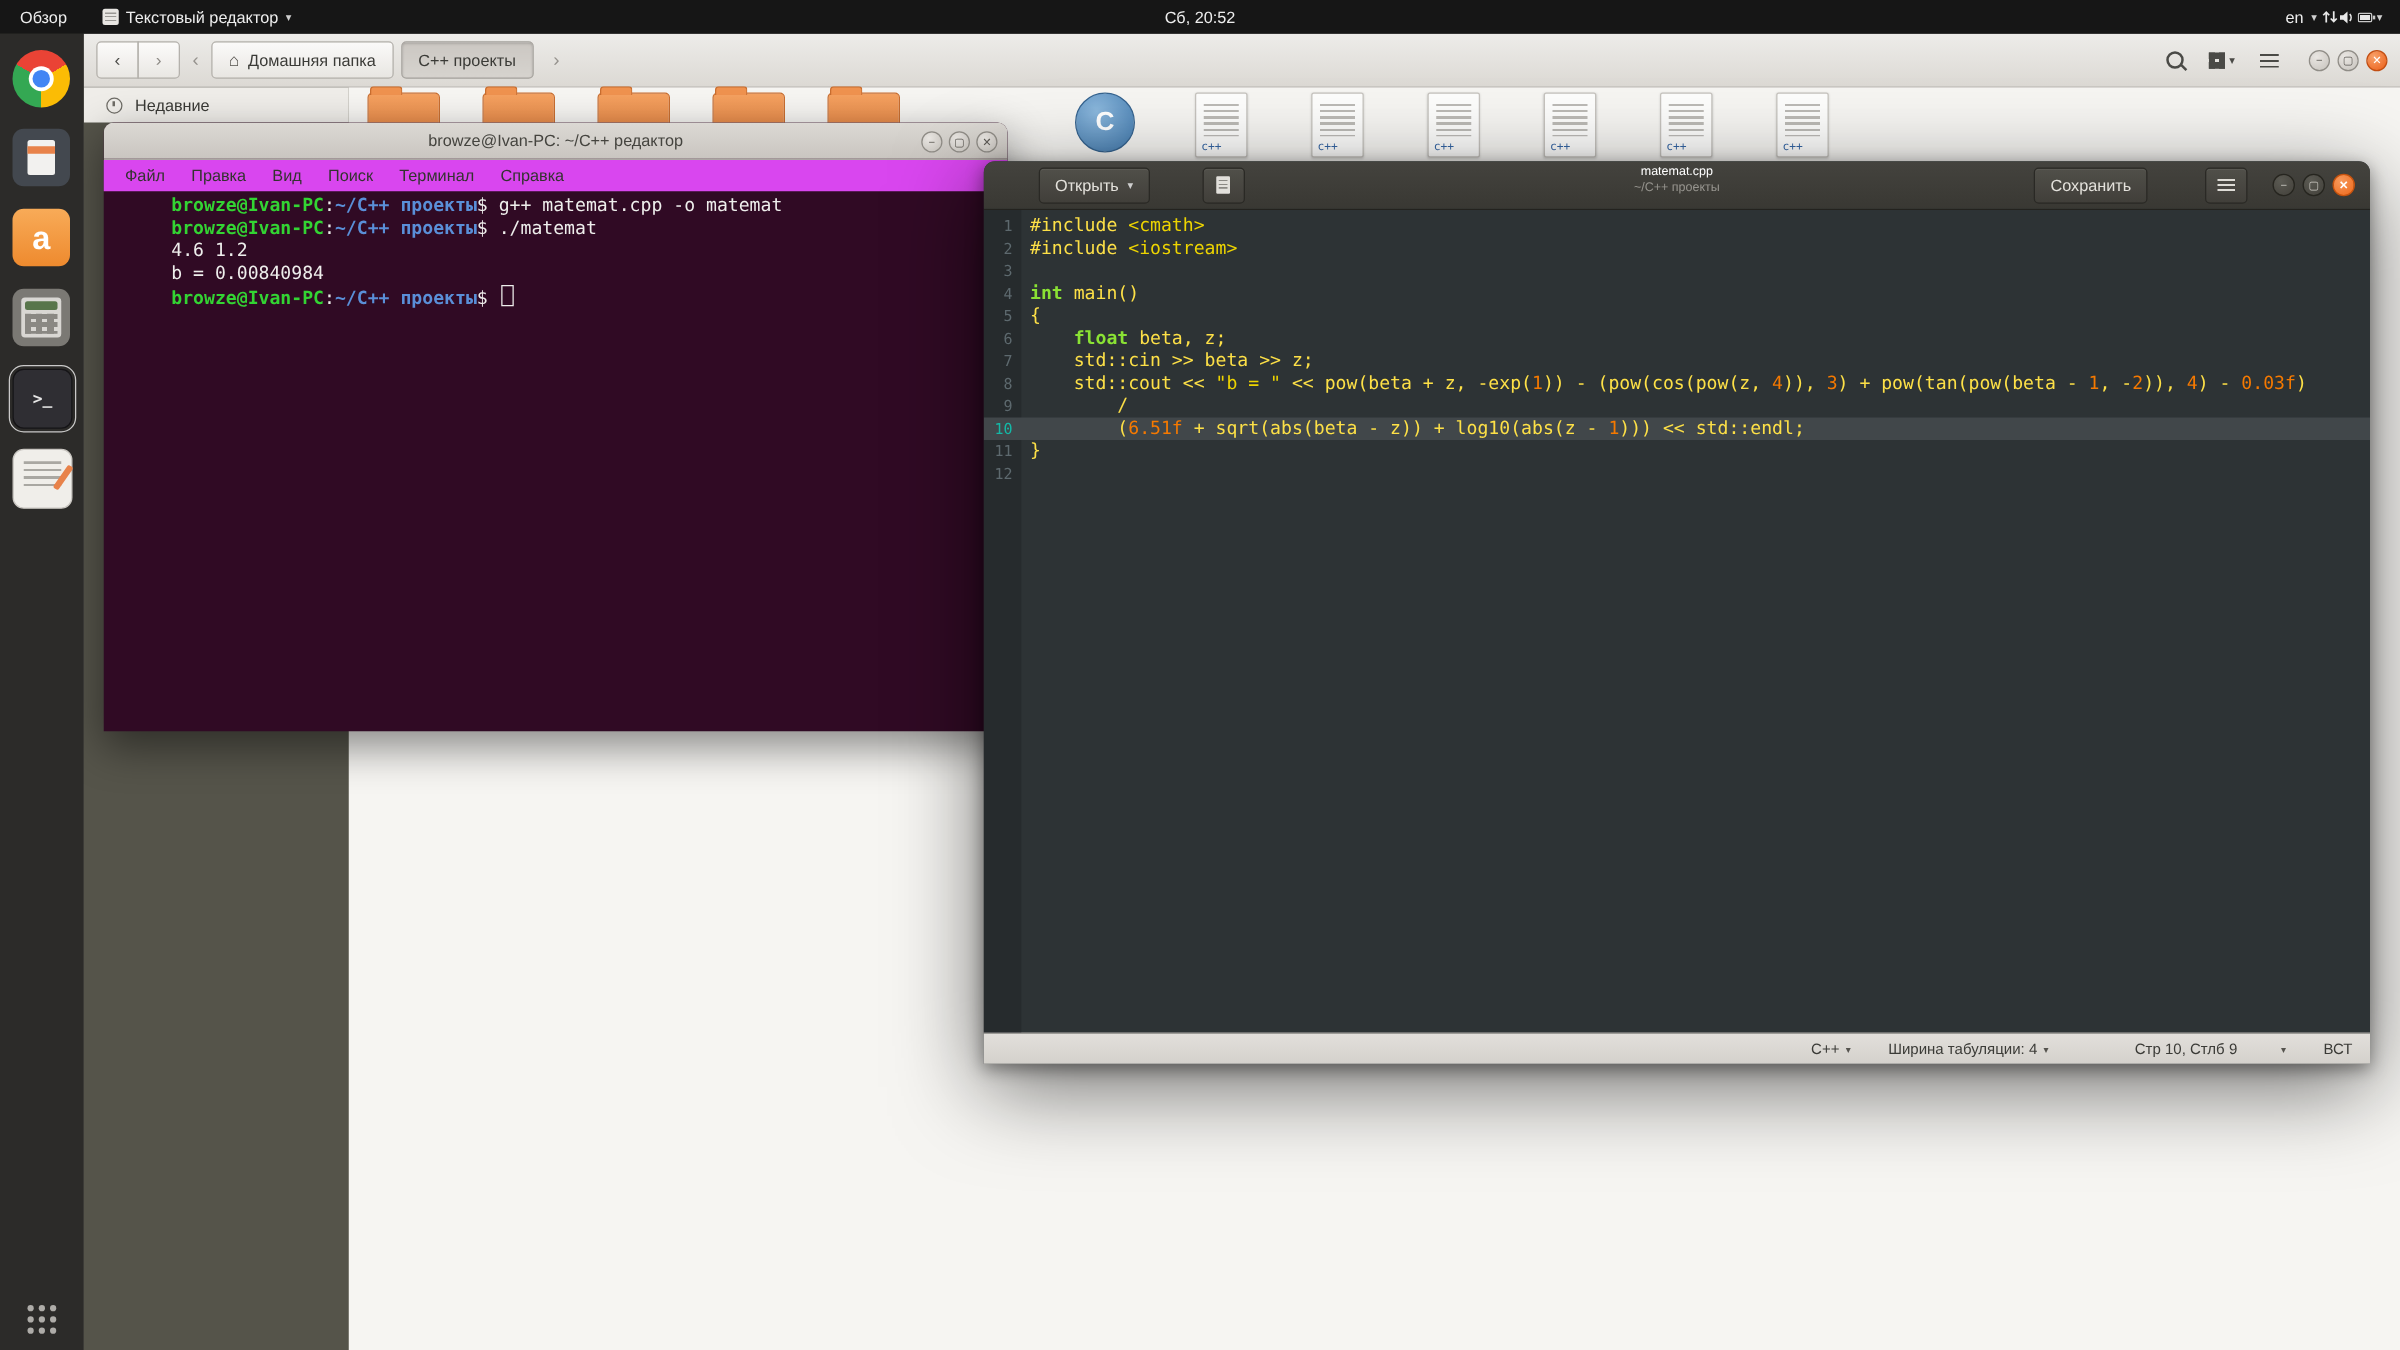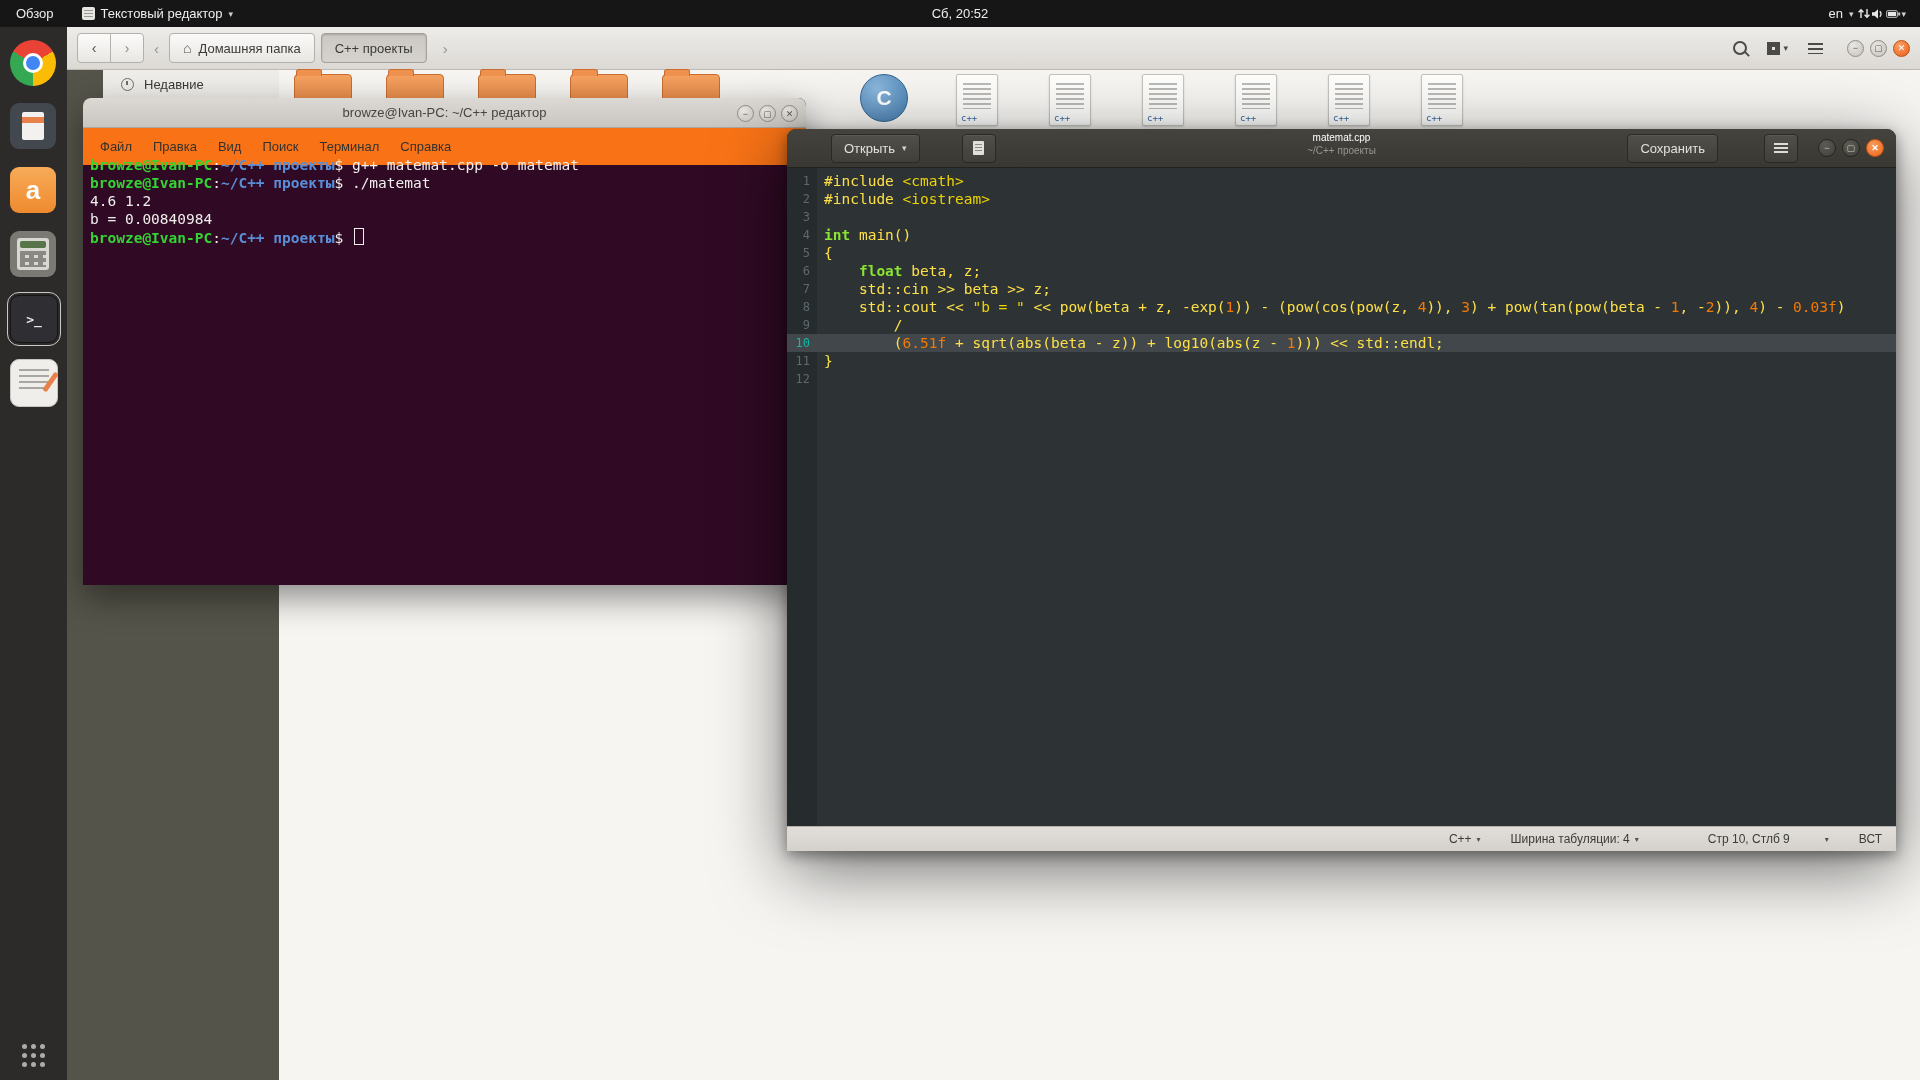--- a/index.html
+++ b/index.html
@@ -72,21 +72,21 @@
     background:repeating-linear-gradient(90deg,#4a4a46 0 5px,transparent 5px 8px),
                repeating-linear-gradient(#4a4a46 0 5px,transparent 5px 8px);}
   .bars{width:15px;height:11px;background:repeating-linear-gradient(#4a4a46 0 2px,transparent 2px 5px);}
   .wc{width:15px;height:15px;border-radius:50%;display:flex;align-items:center;justify-content:center;
     font-size:9px;color:#5d5a55;border:1px solid #908d87;
     background:radial-gradient(circle at 35% 30%,#eae7e3,#c6c2bc);}
   .wc.close-orange{background:radial-gradient(circle at 35% 30%,#f8a169,#eb5e17);border-color:#c24e12;color:#fff;}
   .f-controls{display:flex;gap:6px;margin-left:4px;}
   .f-sidebar{position:absolute;left:0;top:43px;width:212px;bottom:0;background:#55544a;}
   .recent-row{height:28px;background:#efedе9;background:#efede9;display:flex;align-items:center;gap:10px;
-    padding-left:18px;font-size:13px;color:#3a3a36;margin-left:36px;}
+    padding-left:18px;font-size:13px;color:#3a3a36;}
   .clockico{width:13px;height:13px;border:1.5px solid #6e6c66;border-radius:50%;position:relative;box-sizing:border-box;}
   .clockico:before{content:"";position:absolute;left:4px;top:2px;width:1.5px;height:4px;background:#6e6c66;}
   
   .folders-row{position:absolute;left:227px;top:47px;display:flex;gap:34px;}
   .folder{width:58px;height:44px;border-radius:4px;position:relative;
     background:linear-gradient(#f5a261,#e07c3b);border:1px solid #c96e30;box-sizing:border-box;}
   .folder:before{content:"";position:absolute;left:1px;top:-6px;width:24px;height:6px;
     background:#ef924f;border:1px solid #c96e30;border-bottom:none;border-radius:3px 3px 0 0;}
   .docs-row{position:absolute;left:789px;top:47px;display:flex;gap:37px;}
   .docwrap{width:56px;display:flex;justify-content:center;}
@@ -98,25 +98,25 @@
   .docfile:before{content:"";position:absolute;left:6px;right:6px;top:8px;height:26px;
     background:repeating-linear-gradient(#bcbab6 0 2px,transparent 2px 5px);}
   .cppbadge{position:absolute;left:4px;bottom:2px;font-size:9px;color:#3465a4;font-family:"DejaVu Sans Mono",monospace;}
   
   .termwin{position:absolute;left:83px;top:98px;width:723px;height:487px;z-index:10;
     border-radius:8px 8px 0 0;box-shadow:0 12px 34px rgba(0,0,0,.45);background:#300a24;}
   .t-titlebar{height:29px;border-radius:8px 8px 0 0;position:relative;
     background:linear-gradient(#dcd9d4,#c9c5c0);border-bottom:1px solid #aaa7a2;
     display:flex;align-items:center;justify-content:center;font-size:13px;color:#45443f;}
   .t-controls{position:absolute;right:8px;top:7px;display:flex;gap:5px;}
-  .t-menubar{height:37px;background:#f97316;display:flex;align-items:center;gap:21px;
+  .t-menubar{height:25px;background:#d946ef;display:flex;align-items:center;gap:21px;
     padding-left:17px;font-size:13px;color:#33332f;}
   .t-body{position:absolute;left:0;right:0;top:54px;bottom:0;padding:4px 7px;
     font-family:"DejaVu Sans Mono",monospace;font-size:14.5px;line-height:18px;color:#eeeeec;overflow:hidden;}
-  .trow{white-space:pre;}
+  .trow{white-space:pre;margin-left:47px;}
   .tc-g{color:#33d433;font-weight:bold;}
   .tc-b{color:#5a8fd8;font-weight:bold;}
   .tc-w{color:#eeeeec;}
   .tcursor{display:inline-block;width:8px;height:15px;border:1px solid #eeeeec;vertical-align:-2px;margin-left:2px;}
   
   .gedit{position:absolute;left:787px;top:129px;width:1109px;height:722px;z-index:20;
     border-radius:9px 9px 0 0;background:#2d3335;display:flex;flex-direction:column;
     box-shadow:0 18px 70px rgba(0,0,0,.55),0 4px 14px rgba(0,0,0,.4);}
   .g-header{height:39px;flex:none;border-radius:9px 9px 0 0;position:relative;
     background:linear-gradient(#44433e,#393833);border-bottom:1px solid #23221e;

